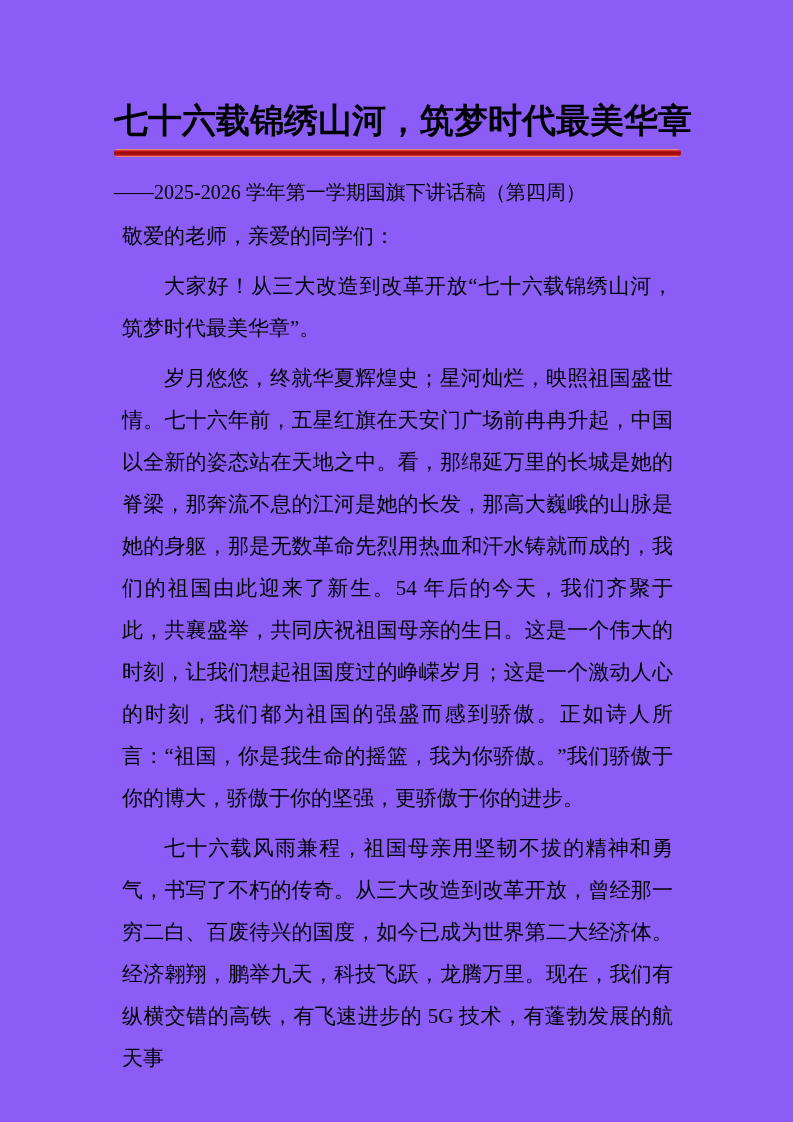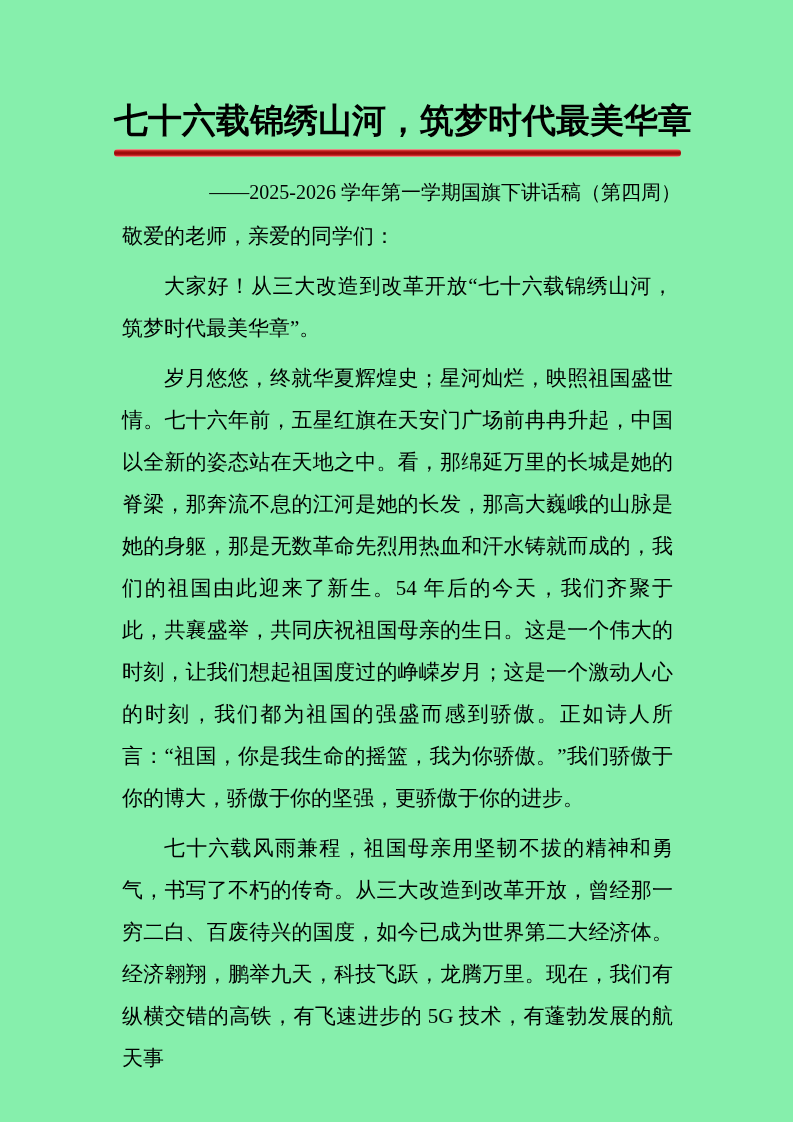--- a/index.html
+++ b/index.html
@@ -12,21 +12,21 @@
     height: 1122px;
     overflow: hidden;
     font-family: "Liberation Serif", "DejaVu Serif", serif;
     color: #000000;
   }
   .page {
     box-sizing: border-box;
     width: 793px;
     height: 1122px;
     padding: 96px 112px 0 114px;
-    background: #86efac;
+    background: #8b5cf6;
   }
   .doc-title {
     margin: 0;
     font-size: 34px;
     font-weight: bold;
     line-height: 50px;
     text-align: center;
     white-space: nowrap;
     letter-spacing: 0px;
   }
@@ -42,21 +42,21 @@
       #9c0a0a 45%,
       #9c0a0a 62%,
       #cc2020 80%,
       #eeb4ac 100%
     );
   }
   .doc-subtitle {
     margin-top: 20px;
     font-size: 20px;
     line-height: 30px;
-    text-align: right;
+    text-align: left;
     white-space: nowrap;
   }
   .body-text {
     margin-top: 6px;
   }
   .body-text p {
     margin: 8px;
     font-size: 21px;
     line-height: 42px;
     text-align: justify;

